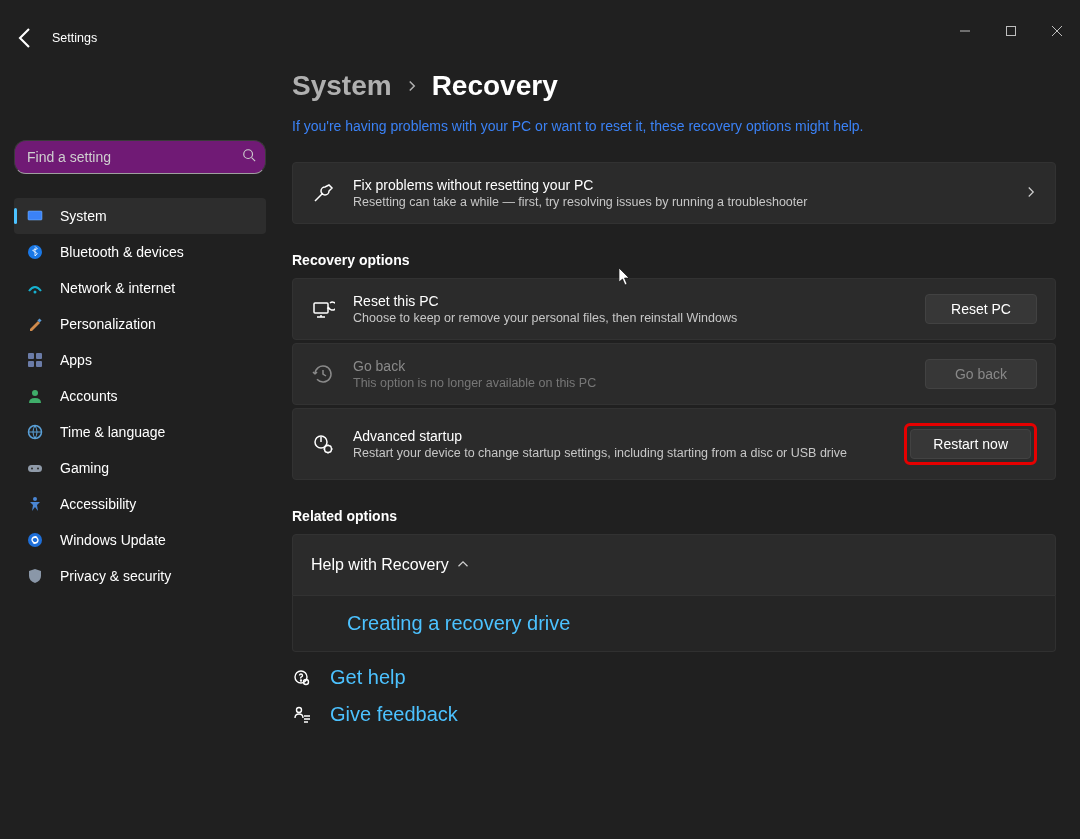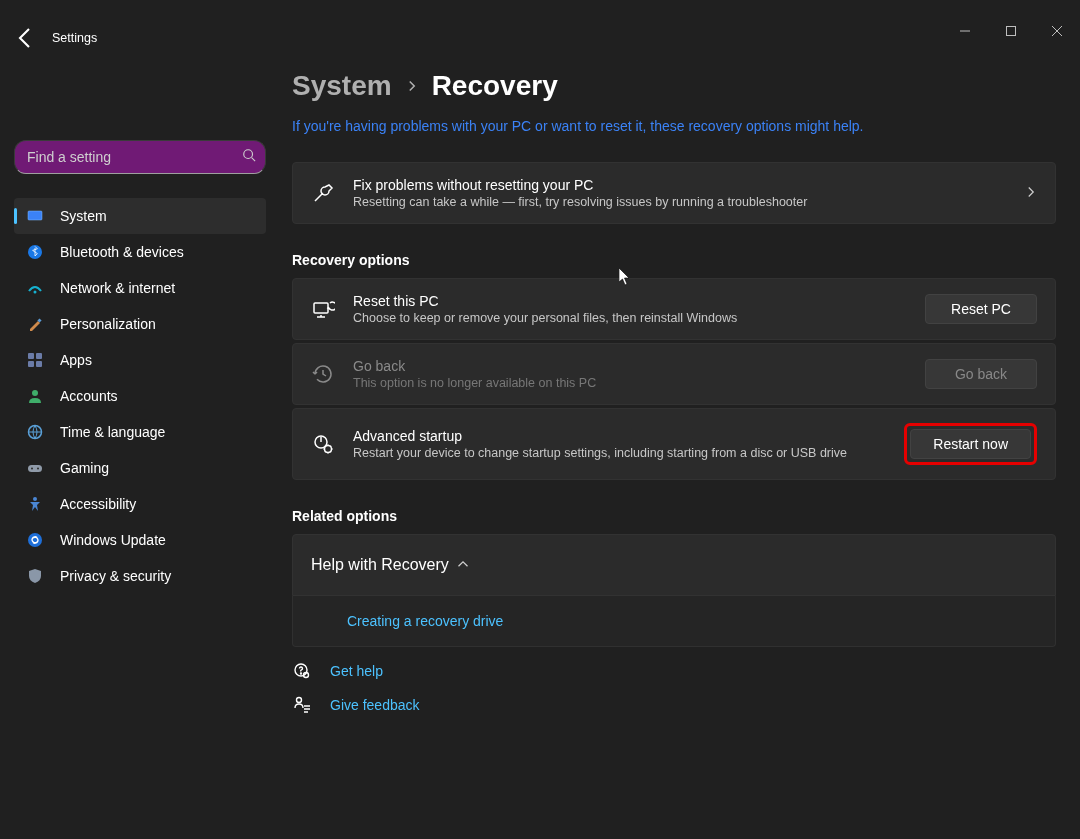--- a/index.html
+++ b/index.html
@@ -171,21 +171,21 @@
     padding: 20px 18px;
     min-height: 62px;
   }
   .expand-body {
     background:#252525;
     border: 1px solid #303030;
     border-top:none;
     border-radius: 0 0 4px 4px;
     padding: 16px 18px 16px 54px;
   }
-  .link { color:#4cc2ff; font-size:14px; text-decoration:none; cursor:pointer; }
+  .link { color:#4cc2ff; font-size:20px; text-decoration:none; cursor:pointer; }
   .link-row {
     display:flex; align-items:center; gap: 18px; margin-top: 14px;
     font-size:14px;
   }
   .link-row .ri {
     width:20px; height:20px; display:flex; align-items:center; justify-content:center; color:#ffffff;
   }
 
   
   .cursor {

